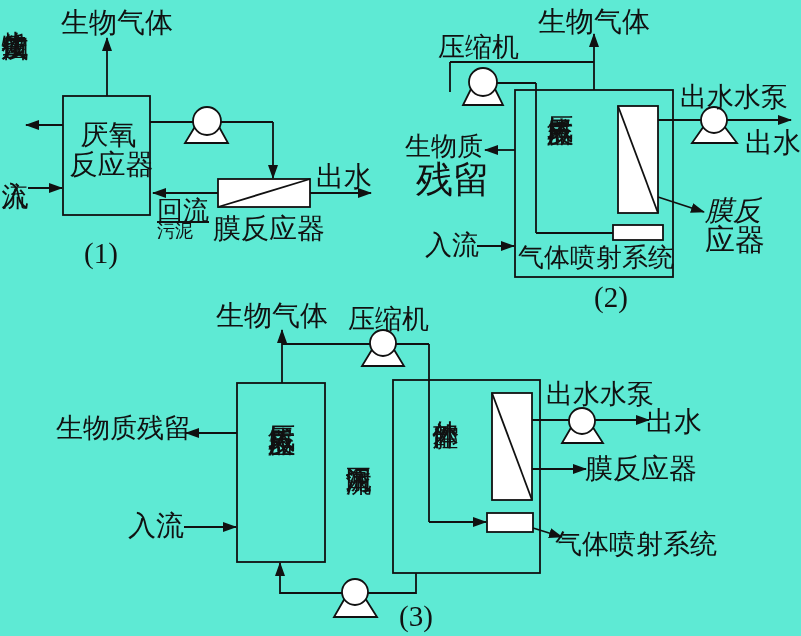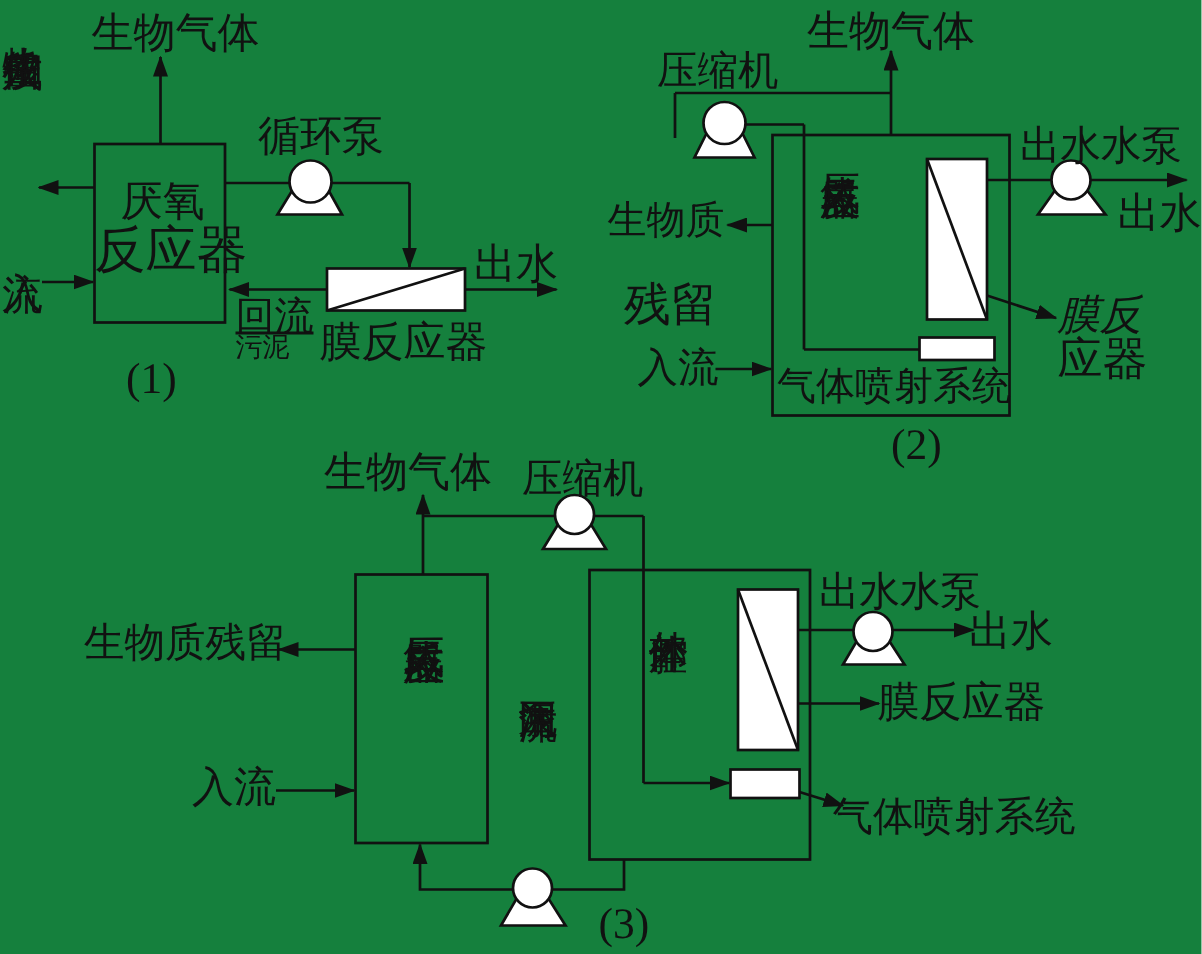--- a/index.html
+++ b/index.html
@@ -1,17 +1,17 @@
 <!DOCTYPE html>
 <html><head>
 <meta charset="utf-8">
 <style>
   html,body{margin:0;padding:0;background:#fff;}
   .canvas{
-    position:relative;width:801px;height:636px;background:#15803d;overflow:hidden;
+    position:relative;width:801px;height:636px;background:#5eead4;overflow:hidden;
     font-family:"Liberation Serif","DejaVu Serif",serif;color:#111;
   }
   .canvas svg{position:absolute;left:0;top:0;}
   .lbl{position:absolute;white-space:nowrap;line-height:1;}
   .vlbl{
     position:absolute;writing-mode:vertical-rl;text-orientation:upright;
     line-height:1;letter-spacing:1px;white-space:nowrap;
   }
   .ctr{text-align:center;}
 </style>
@@ -103,33 +103,32 @@
         <line x1="492" y1="393" x2="532" y2="500"></line>
       </g>
       <rect x="487" y="513" width="46" height="19" fill="#fff"></rect>
     </g>
   </svg>
 
   <div class="lbl" style="left:61px;top:9px;font-size:28px;">生物气体</div>
   <div class="vlbl" style="left:1px;top:9px;font-size:27px;">生物质残留</div>
   <div class="vlbl" style="left:1px;top:159px;font-size:27px;">入流</div>
   <div class="lbl ctr" style="left:63px;top:121px;width:91px;font-size:28px;">厌氧</div>
-  <div class="lbl ctr" style="left:63px;top:151px;width:97px;font-size:34px;">反应器</div>
-  <div class="lbl" style="left:172px;top:78px;font-size:28px;">循环泵</div>
+  <div class="lbl ctr" style="left:63px;top:151px;width:97px;font-size:28px;">反应器</div>
   <div class="lbl" style="left:316px;top:163px;font-size:28px;">出水</div>
   <div class="lbl" style="left:157px;top:198px;font-size:26px;text-decoration:underline;">回流</div>
   <div class="lbl" style="left:157px;top:222px;font-size:18px;">污泥</div>
   <div class="lbl" style="left:213px;top:215px;font-size:28px;">膜反应器</div>
   <div class="lbl" style="left:84px;top:239px;font-size:29px;">(1)</div>
 
   <div class="lbl" style="left:438px;top:34px;font-size:27px;">压缩机</div>
   <div class="lbl" style="left:538px;top:8px;font-size:28px;">生物气体</div>
   <div class="vlbl" style="left:546px;top:95px;font-size:27px;">厌氧反应器</div>
   <div class="lbl" style="left:405px;top:134px;font-size:26px;">生物质</div>
-  <div class="lbl" style="left:416px;top:161px;font-size:31px;margin-top:26px;">残留</div>
+  <div class="lbl" style="left:416px;top:161px;font-size:37px;">残留</div>
   <div class="lbl" style="left:425px;top:232px;font-size:27px;">入流</div>
   <div class="lbl" style="left:518px;top:245px;font-size:26px;">气体喷射系统</div>
   <div class="lbl" style="left:680px;top:84px;font-size:27px;">出水水泵</div>
   <div class="lbl" style="left:745px;top:129px;font-size:28px;">出水</div>
   <div class="lbl" style="left:705px;top:197px;font-size:28px;font-style:italic;">膜反</div>
   <div class="lbl" style="left:705px;top:225px;font-size:30px;">应器</div>
   <div class="lbl" style="left:594px;top:283px;font-size:29px;">(2)</div>
 
   <div class="lbl" style="left:216px;top:302px;font-size:28px;">生物气体</div>
   <div class="lbl" style="left:348px;top:306px;font-size:27px;">压缩机</div>

